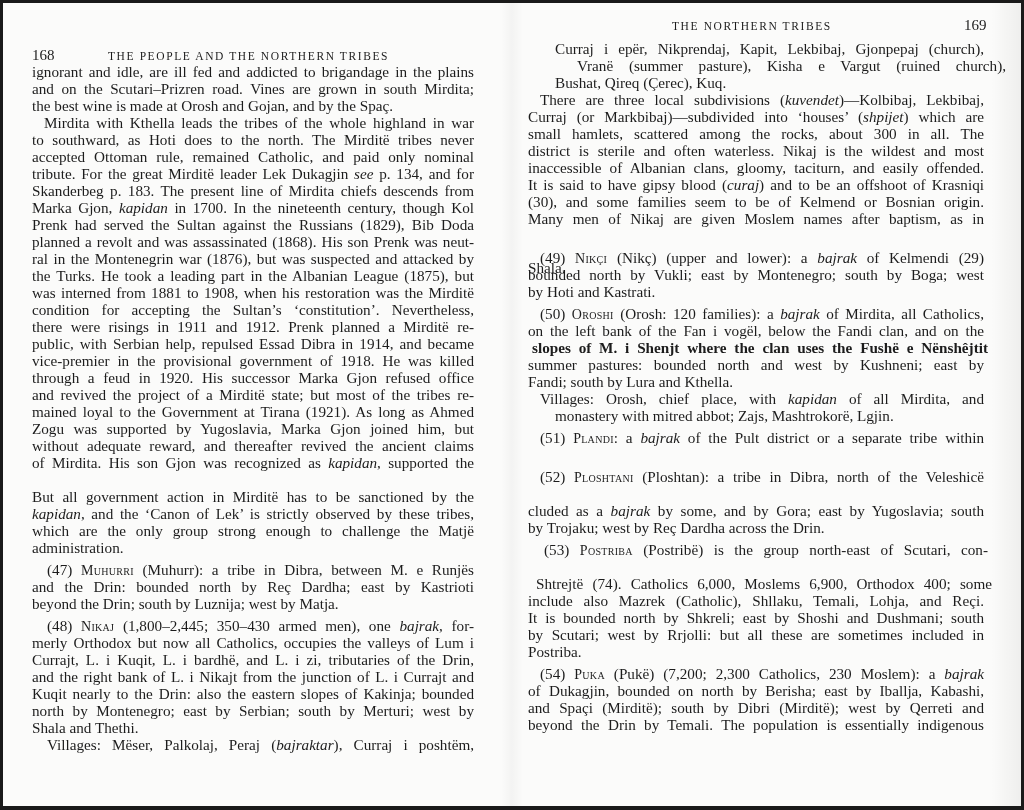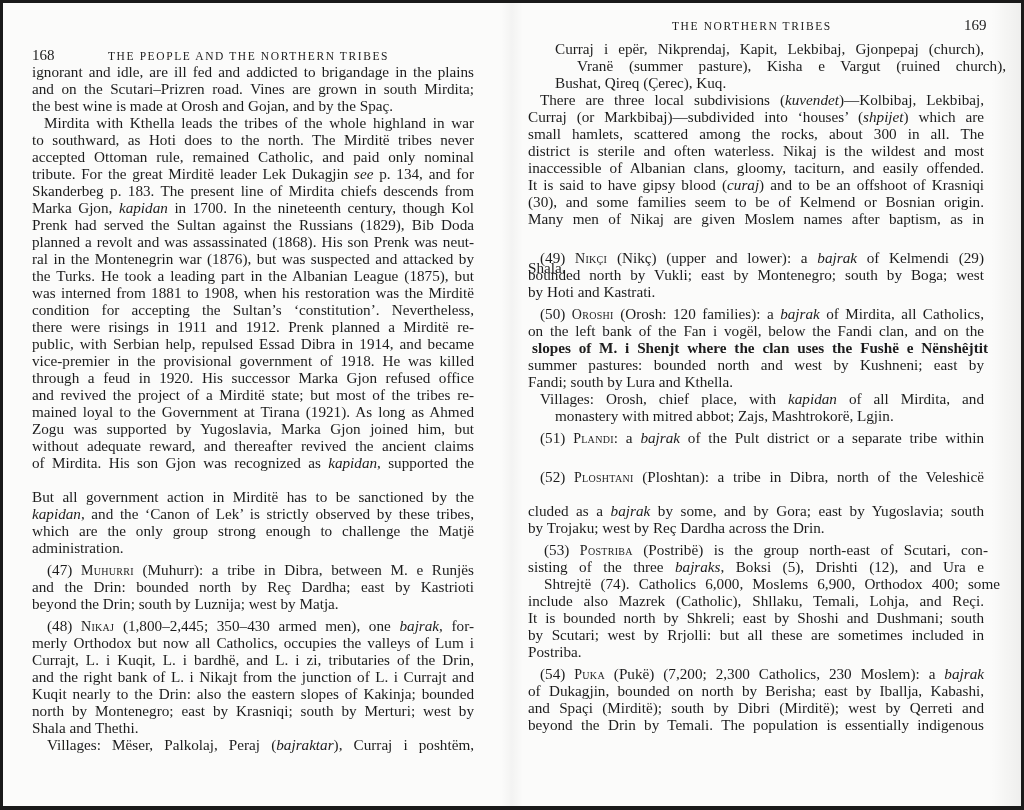--- a/index.html
+++ b/index.html
@@ -77,21 +77,21 @@
       <div class="line just" style="top: 519px; left: 29px; width: 442px;">which are the only group strong enough to challenge the Matjë</div>
       <div class="line" style="top: 536px; left: 29px; width: 442px; white-space: nowrap;">administration.</div>
       <div class="line just" style="top: 558px; left: 44px; width: 427px;">(47) <span class="sc">Muhurri</span> (Muhurr): a tribe in Dibra, between M. e Runjës</div>
       <div class="line just" style="top: 575px; left: 29px; width: 442px;">and the Drin: bounded north by Reç Dardha; east by Kastrioti</div>
       <div class="line" style="top: 592px; left: 29px; width: 442px; white-space: nowrap;">beyond the Drin; south by Luznija; west by Matja.</div>
       <div class="line just" style="top: 614px; left: 44px; width: 427px;">(48) <span class="sc">Nikaj</span> (1,800–2,445; 350–430 armed men), one <i>bajrak</i>, for-</div>
       <div class="line just" style="top: 631px; left: 29px; width: 442px;">merly Orthodox but now all Catholics, occupies the valleys of Lum i</div>
       <div class="line just" style="top: 648px; left: 29px; width: 442px;">Currajt, L. i Kuqit, L. i bardhë, and L. i zi, tributaries of the Drin,</div>
       <div class="line just" style="top: 665px; left: 29px; width: 442px;">and the right bank of L. i Nikajt from the junction of L. i Currajt and</div>
       <div class="line just" style="top: 682px; left: 29px; width: 442px;">Kuqit nearly to the Drin: also the eastern slopes of Kakinja; bounded</div>
-      <div class="line just" style="top: 699px; left: 29px; width: 442px;">north by Montenegro; east by Krasniqi; south by Merturi; west by</div>
+      <div class="line just" style="top: 699px; left: 29px; width: 442px;">north by Montenegro; east by Serbian; south by Merturi; west by</div>
       <div class="line" style="top: 716px; left: 29px; width: 442px; white-space: nowrap;">Shala and Thethi.</div>
       <div class="line just" style="top: 733px; left: 44px; width: 427px;">Villages: Mëser, Palkolaj, Peraj (<i>bajraktar</i>), Curraj i poshtëm,</div>
     </div>
 
   <div class="page right" id="right-page">
     <span class="hdr-title" style="left:160px;top:17px;">THE NORTHERN TRIBES</span>
     <span class="hdr-num" style="left:452px;top:14px;">169</span>
   <div class="line just" style="top: 37px; left: 43px; width: 429px;">Curraj i epër, Nikprendaj, Kapit, Lekbibaj, Gjonpepaj (church),</div>
       <div class="line just" style="top: 54px; left: 43px; width: 429px; margin-left: 22px;">Vranë (summer pasture), Kisha e Vargut (ruined church),</div>
       <div class="line just" style="top: 88px; left: 28px; width: 444px;">There are three local subdivisions (<i>kuvendet</i>)—Kolbibaj, Lekbibaj,</div>
@@ -112,22 +112,21 @@
       <div class="line just" style="top: 336px; left: 20px; width: 456px; font-weight: bold;">slopes of M. i Shenjt where the clan uses the Fushë e Nënshêjtit</div>
       <div class="line just" style="top: 353px; left: 16px; width: 456px;">summer pastures: bounded north and west by Kushneni; east by</div>
       <div class="line" style="top: 370px; left: 16px; width: 456px; white-space: nowrap;">Fandi; south by Lura and Kthella.</div>
       <div class="line just" style="top: 387px; left: 28px; width: 444px;">Villages: Orosh, chief place, with <i>kapidan</i> of all Mirdita, and</div>
       <div class="line" style="top: 404px; left: 43px; width: 429px; white-space: nowrap;">monastery with mitred abbot; Zajs, Mashtrokorë, Lgjin.</div>
       <div class="line just" style="top: 426px; left: 28px; width: 444px;">(51) <span class="sc">Plandi</span>: a <i>bajrak</i> of the Pult district or a separate tribe within</div>
       <div class="line just" style="top: 465px; left: 28px; width: 444px;">(52) <span class="sc">Ploshtani</span> (Ploshtan): a tribe in Dibra, north of the Veleshicë</div>
       <div class="line just" style="top: 499px; left: 16px; width: 456px;">cluded as a <i>bajrak</i> by some, and by Gora; east by Yugoslavia; south</div>
       <div class="line" style="top: 516px; left: 16px; width: 456px; white-space: nowrap;">by Trojaku; west by Reç Dardha across the Drin.</div>
       <div class="line just" style="top: 538px; left: 32px; width: 444px;">(53) <span class="sc">Postriba</span> (Postribë) is the group north-east of Scutari, con-</div>
-      <div class="line just" style="top: 555px; left: 16px; width: 456px;">sisting of the three <i>bajraks</i>, Boksi (5), Drishti (12), and Ura e</div>
-      <div class="line just" style="top: 572px; left: 32px; width: 456px;">Shtrejtë (74). Catholics 6,000, Moslems 6,900, Orthodox 400; some</div>
+      <div class="line just" style="top: 572px; left: 24px; width: 456px;">Shtrejtë (74). Catholics 6,000, Moslems 6,900, Orthodox 400; some</div>
       <div class="line just" style="top: 589px; left: 16px; width: 456px;">include also Mazrek (Catholic), Shllaku, Temali, Lohja, and Reçi.</div>
       <div class="line just" style="top: 606px; left: 16px; width: 456px;">It is bounded north by Shkreli; east by Shoshi and Dushmani; south</div>
       <div class="line just" style="top: 623px; left: 16px; width: 456px;">by Scutari; west by Rrjolli: but all these are sometimes included in</div>
       <div class="line" style="top: 640px; left: 16px; width: 456px; white-space: nowrap;">Postriba.</div>
       <div class="line just" style="top: 662px; left: 28px; width: 444px;">(54) <span class="sc">Puka</span> (Pukë) (7,200; 2,300 Catholics, 230 Moslem): a <i>bajrak</i></div>
       <div class="line just" style="top: 679px; left: 16px; width: 456px;">of Dukagjin, bounded on north by Berisha; east by Iballja, Kabashi,</div>
       <div class="line just" style="top: 696px; left: 16px; width: 456px;">and Spaçi (Mirditë); south by Dibri (Mirditë); west by Qerreti and</div>
       <div class="line just" style="top: 713px; left: 16px; width: 456px;">beyond the Drin by Temali. The population is essentially indigenous</div>
     </div>
 </div>

